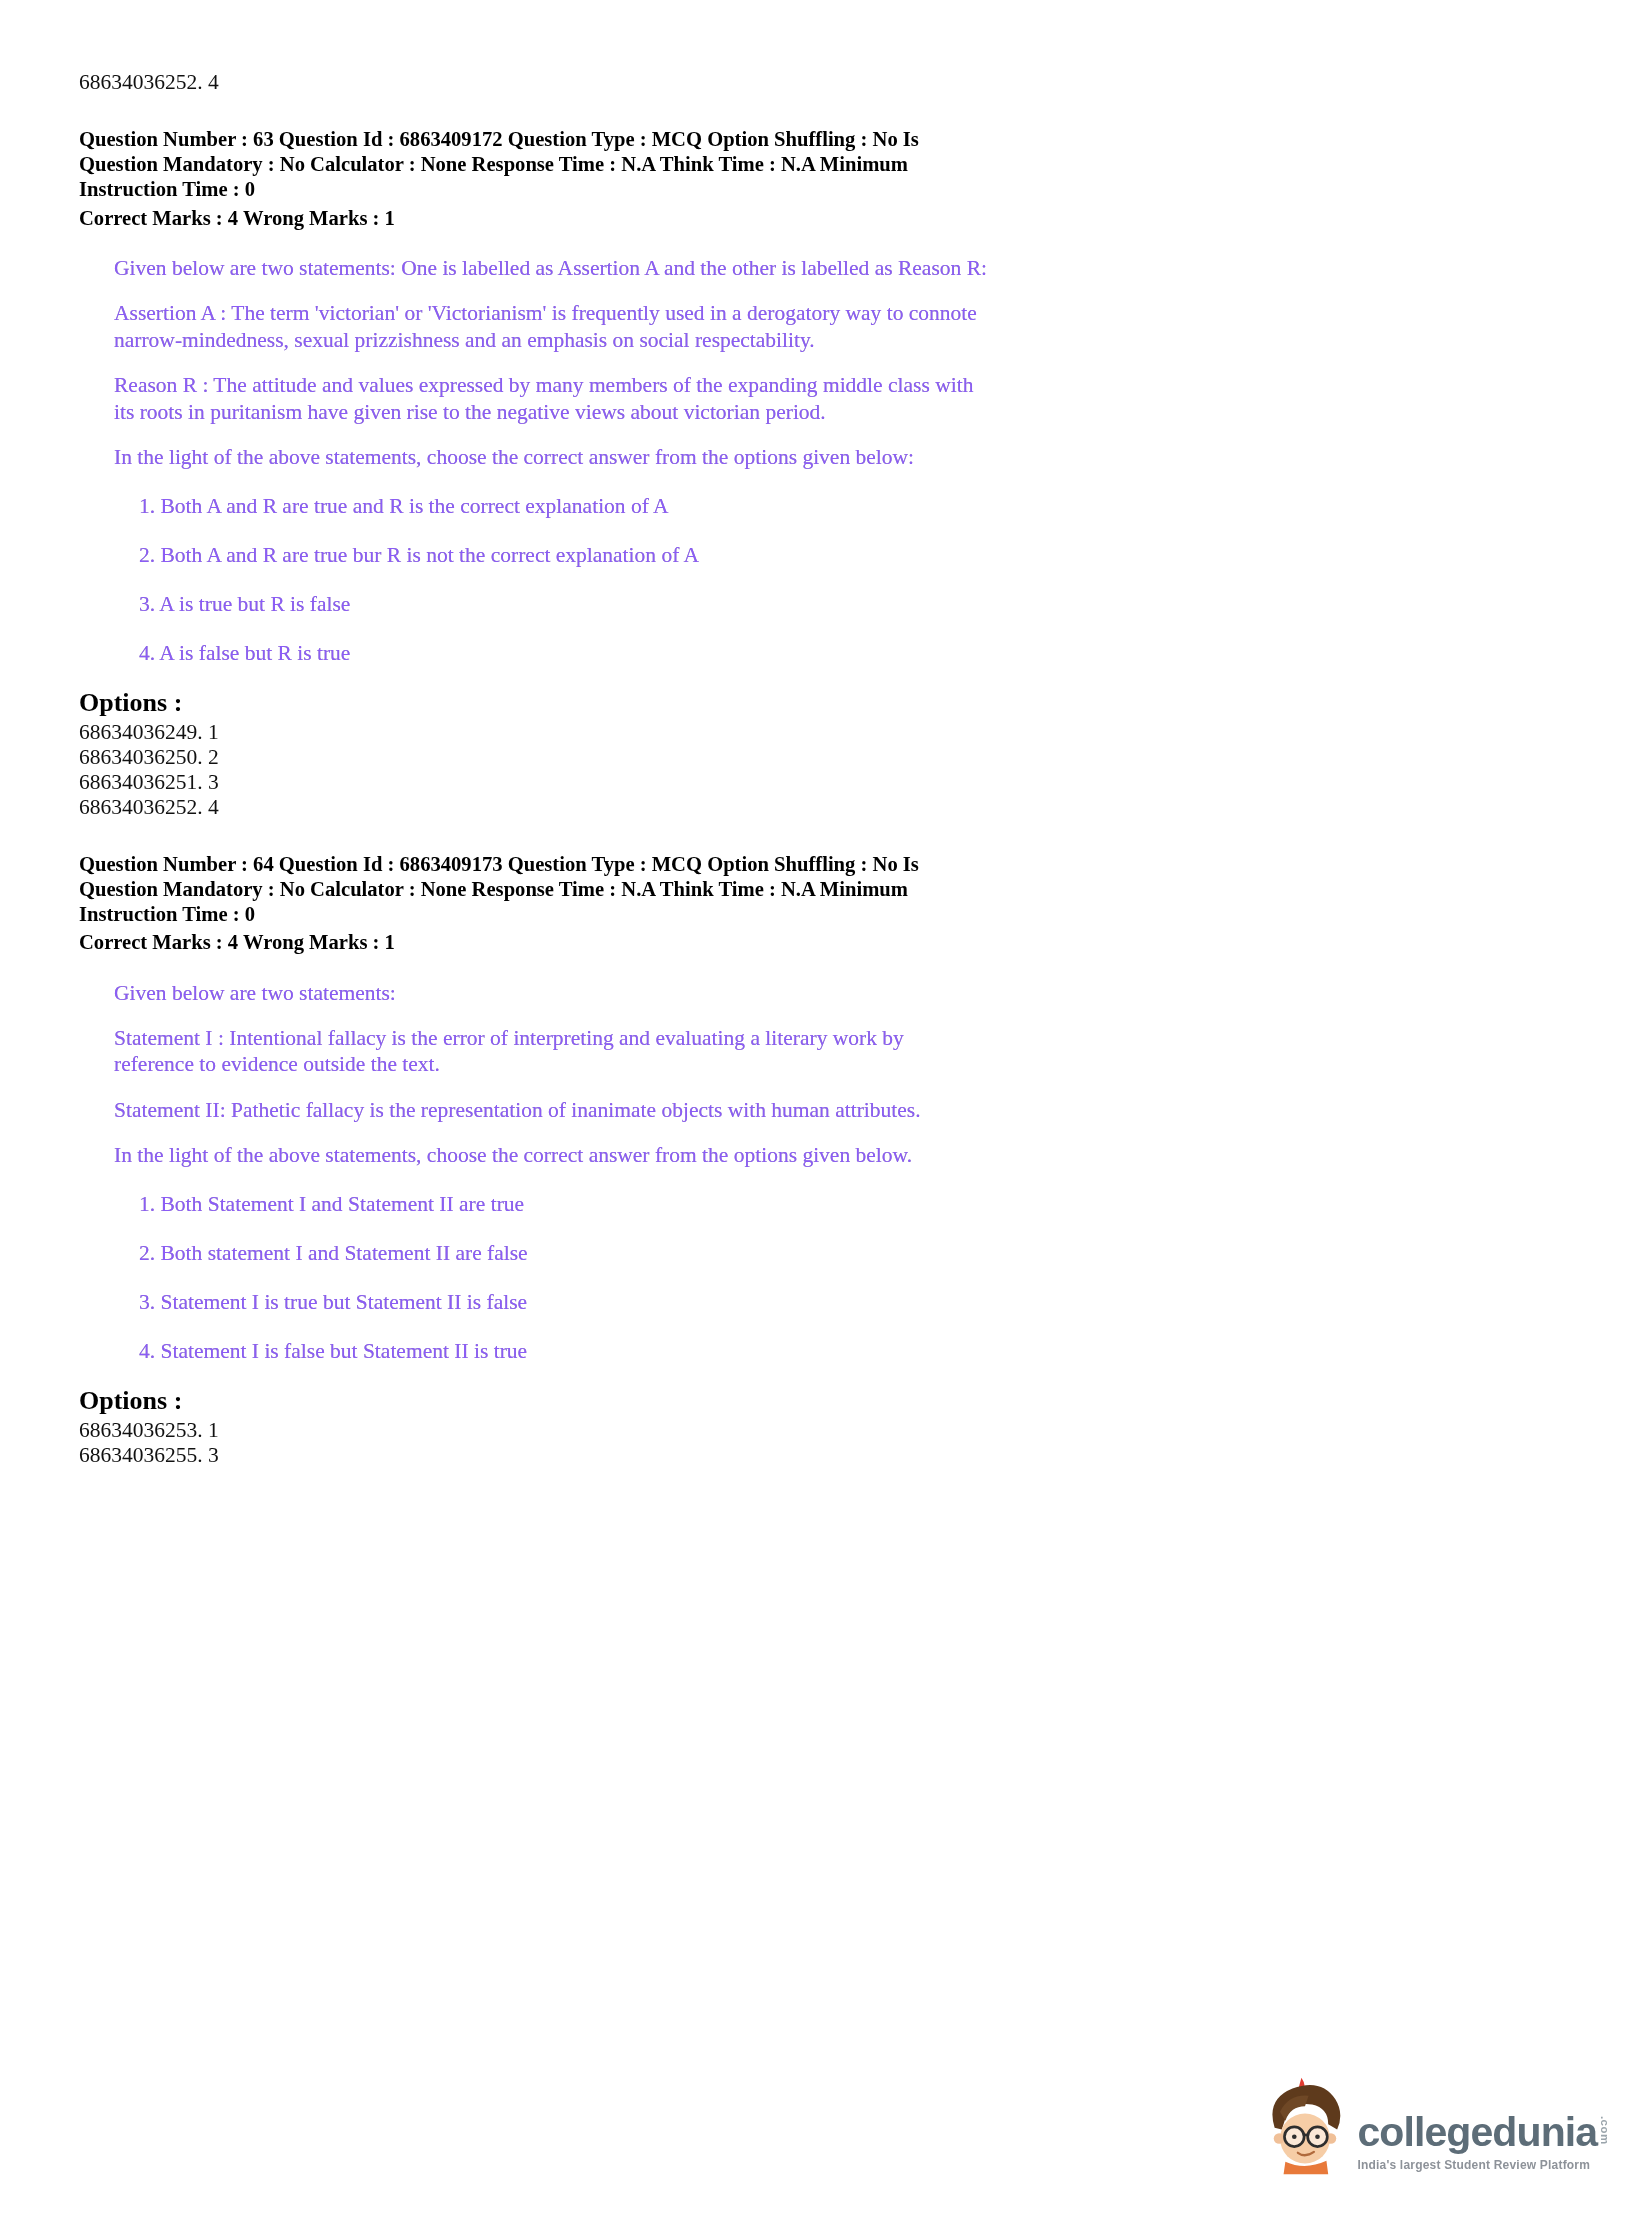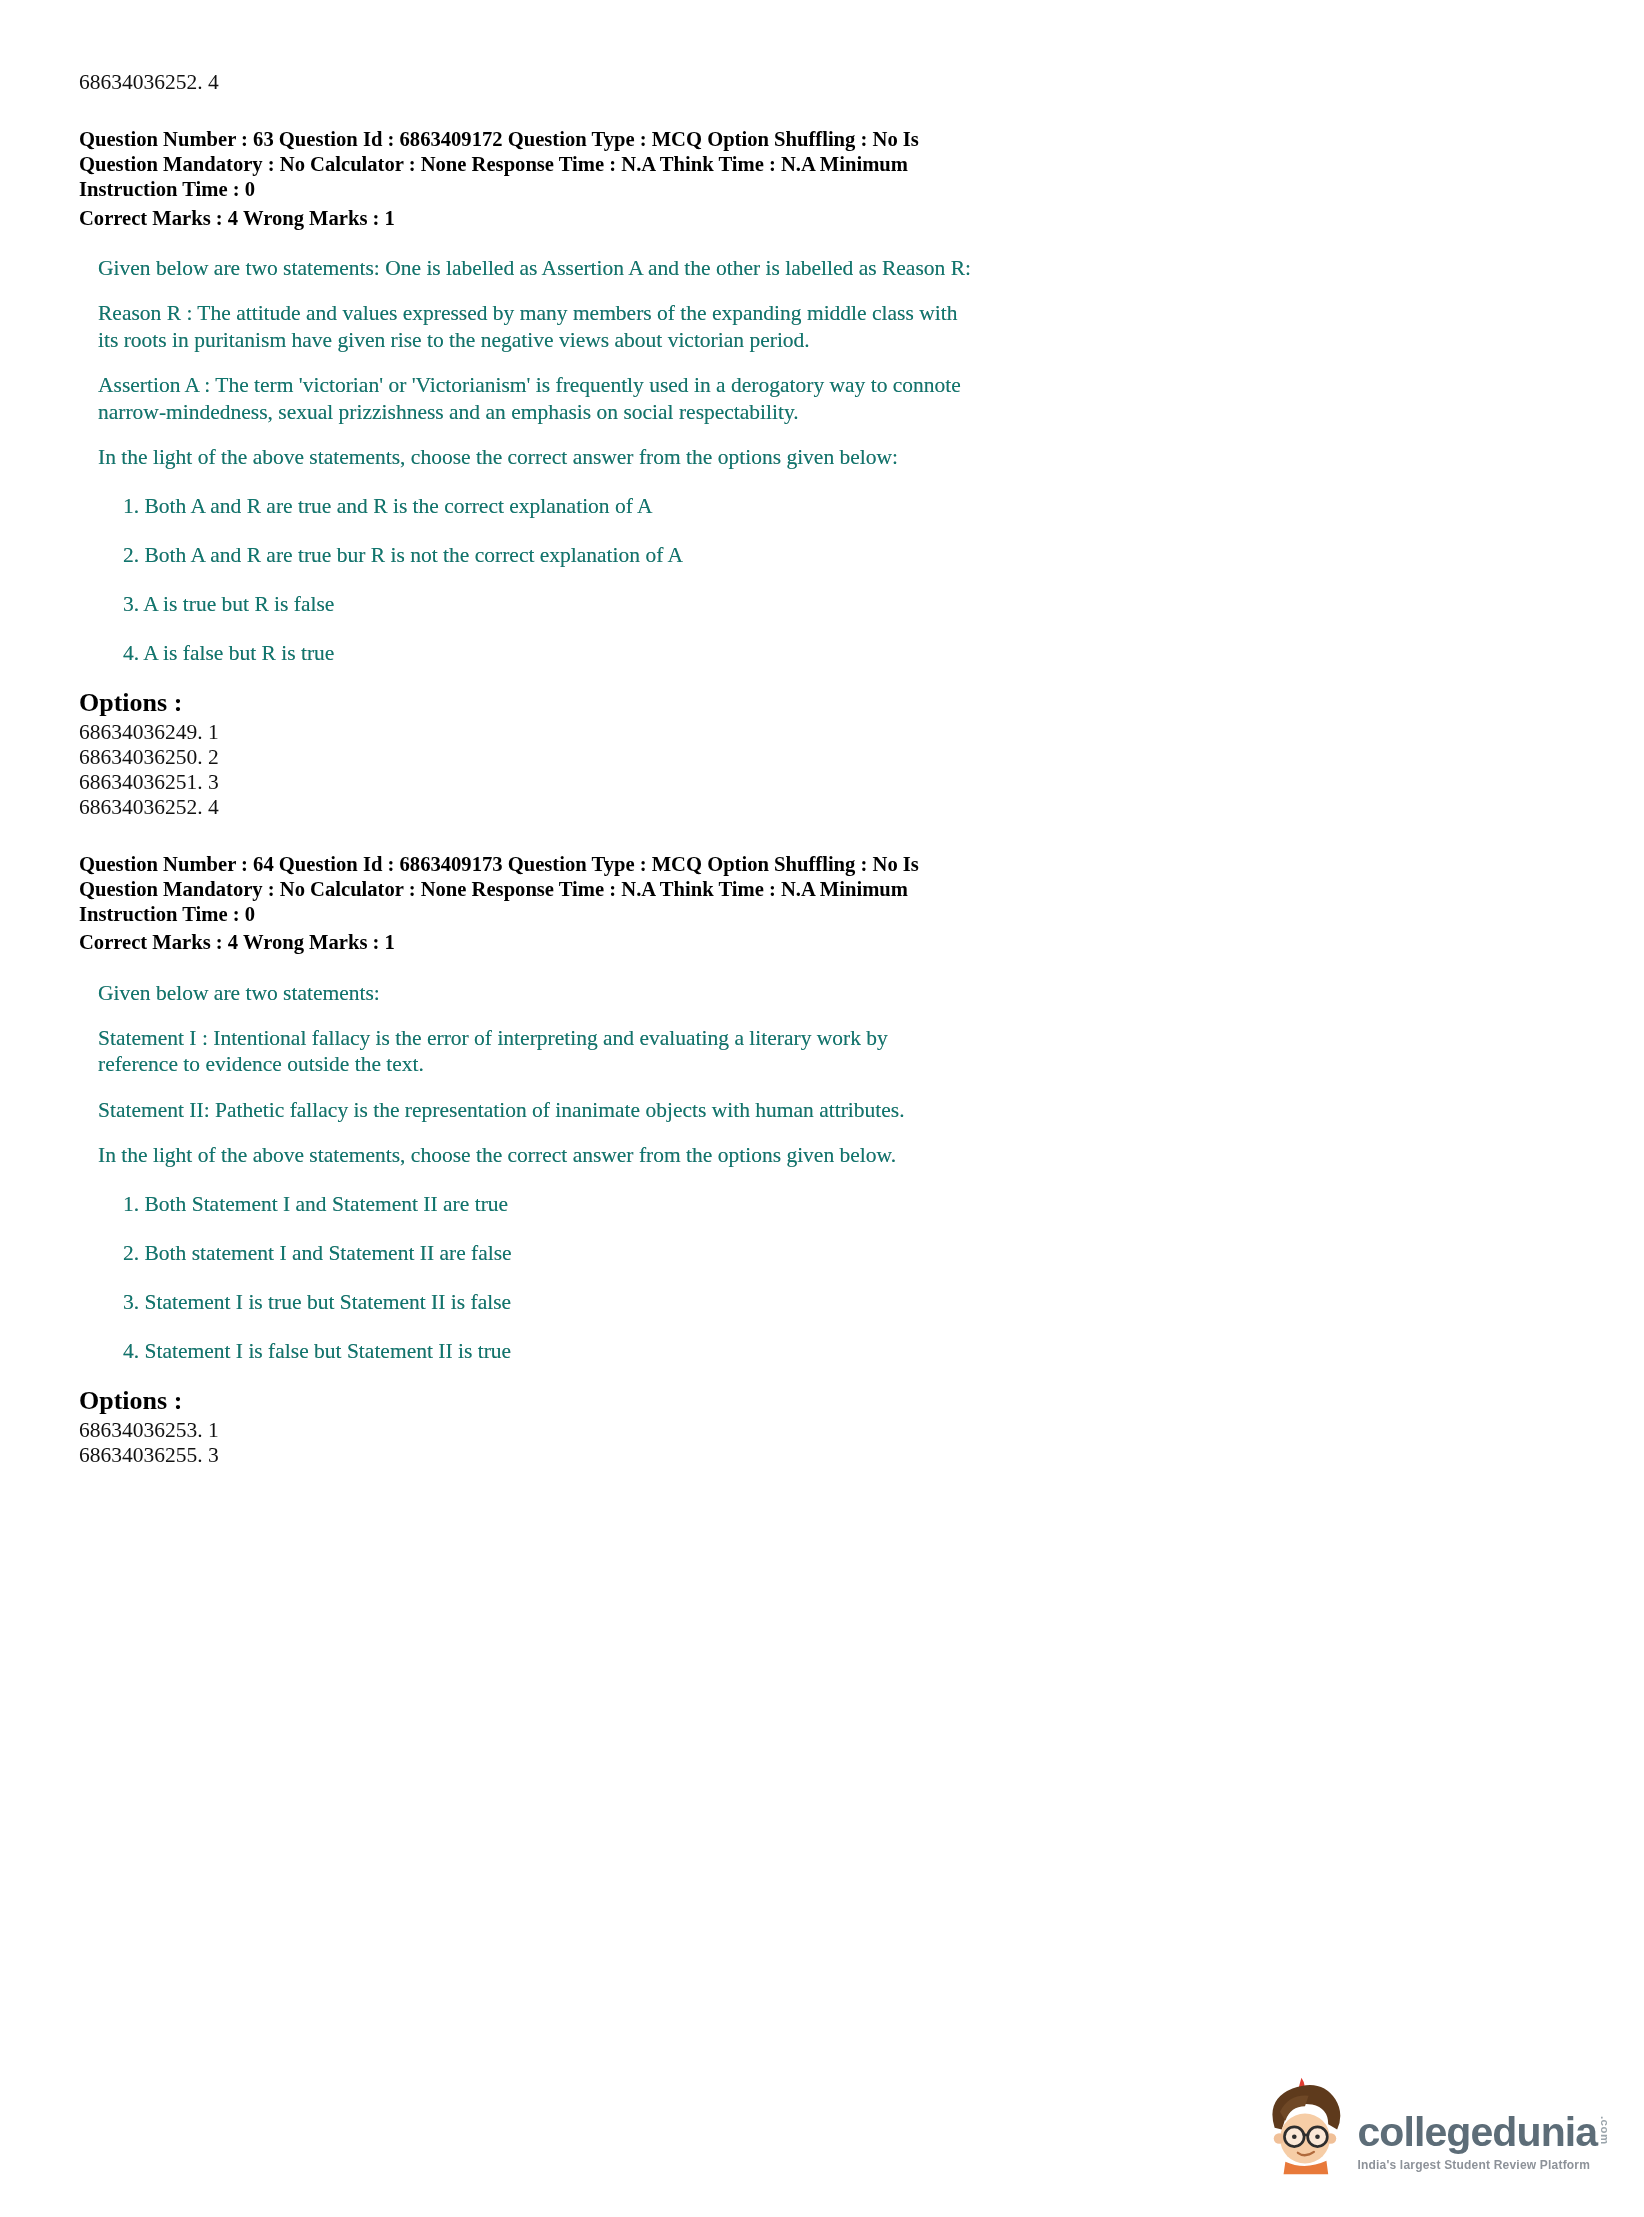--- a/index.html
+++ b/index.html
@@ -36,23 +36,23 @@
     color: #000000;
   }
   .q-marks {
     font-weight: bold;
     font-size: 20.6px;
     line-height: 1.22;
     margin: 3.6px 0 0 0;
     color: #000000;
   }
   .q-body {
-    margin-left: 19px;
+    margin-left: 35px;
     max-width: 873px;
-    color: #0f766e;
+    color: #8b5cf6;
     text-shadow: 0 0 0.5px rgba(0,0,0,0.35);
   }
   .q-body p {
     font-size: 21.5px;
     line-height: 1.23;
     margin: 19px 0;
   }
   .q-body .first-para { margin-top: 24px; }
   .choices { margin-left: 25px; }
   .choices p { margin: 22.4px 0; }
@@ -109,22 +109,22 @@
 <div class="page">
 
   <p class="oid-line stray">68634036252. 4</p>
 
   <section>
     <p class="q-meta">Question Number : 63 Question Id : 6863409172 Question Type : MCQ Option Shuffling : No Is Question Mandatory : No Calculator : None Response Time : N.A Think Time : N.A Minimum Instruction Time : 0</p>
     <p class="q-marks">Correct Marks : 4 Wrong Marks : 1</p>
 
     <div class="q-body">
       <p class="first-para">Given below are two statements: One is labelled as Assertion A and the other is labelled as Reason R:</p>
+      <p>Assertion A : The term 'victorian' or 'Victorianism' is frequently used in a derogatory way to connote narrow-mindedness, sexual prizzishness and an emphasis on social respectability.</p>
       <p>Reason R : The attitude and values expressed by many members of the expanding middle class with its roots in puritanism have given rise to the negative views about victorian period.</p>
-      <p>Assertion A : The term 'victorian' or 'Victorianism' is frequently used in a derogatory way to connote narrow-mindedness, sexual prizzishness and an emphasis on social respectability.</p>
       <p>In the light of the above statements, choose the correct answer from the options given below:</p>
 
       <div class="choices">
         <p>1. Both A and R are true and R is the correct explanation of A</p>
         <p>2. Both A and R are true bur R is not the correct explanation of A</p>
         <p>3. A is true but R is false</p>
         <p>4. A is false but R is true</p>
       </div>
     </div>
 

